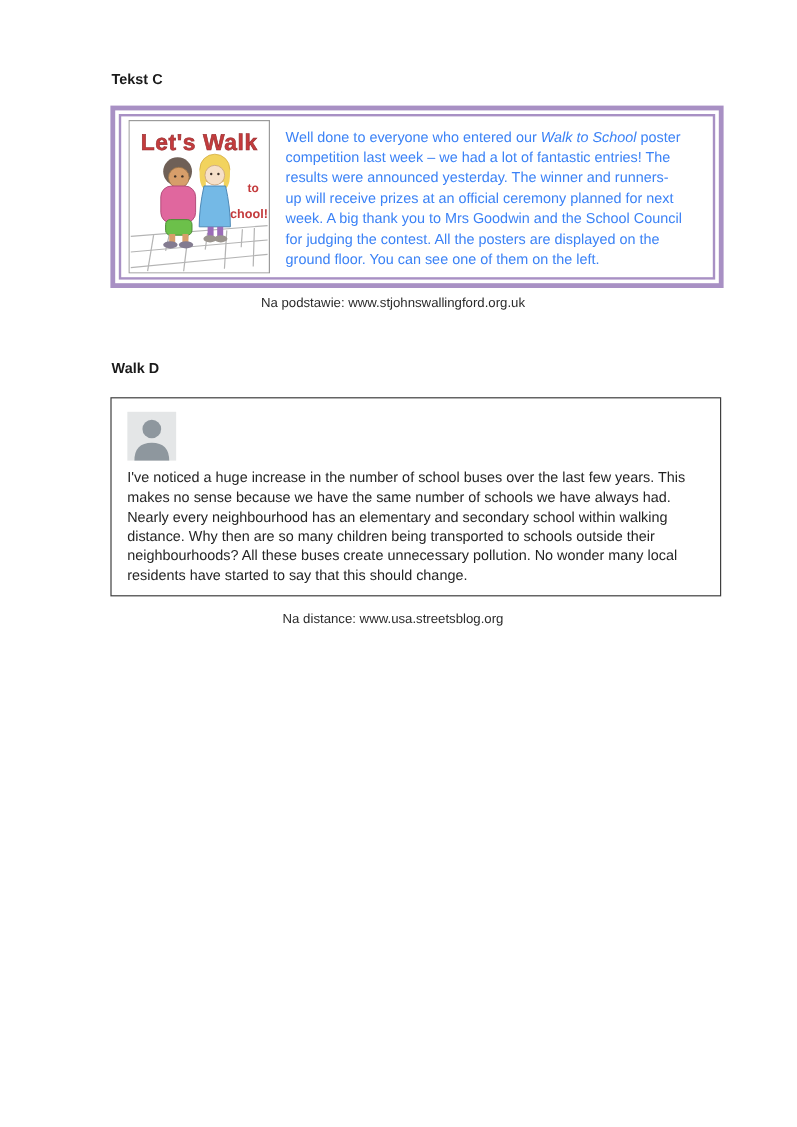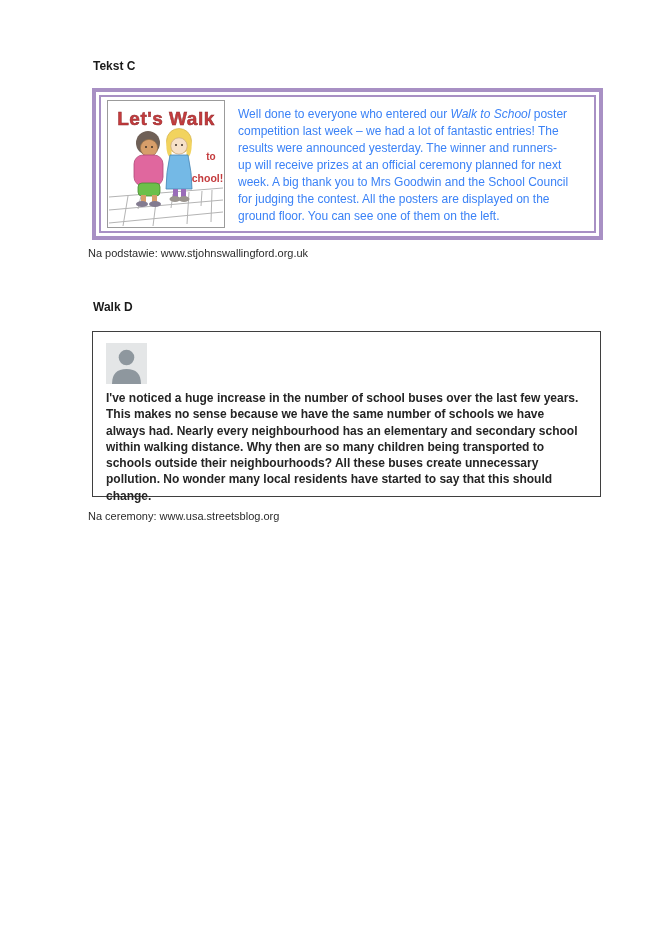--- a/index.html
+++ b/index.html
@@ -38,43 +38,42 @@
     width:118px;height:128px;
   }
   .text-c{
     margin:2px 0 0 13px;
     width:332px;
     font-size:12px;line-height:17px;color:#3b82f6;
   }
   .text-c .it{font-style:italic;}
 
   .source-line{
-    position:absolute;left:88px;width:505px;
-    text-align:left;
+    position:absolute;left:75px;width:505px;
+    text-align:center;
     font-size:11px;color:#2b2b2b;
   }
   .source-c{top:247px;}
   .source-d{top:510px;}
 
   
   .box-d{
     position:absolute;left:92px;top:331px;width:509px;height:166px;
     box-sizing:border-box;
     border:1px solid #3f3f3f;
     background:#ffffff;
     padding:11px 13px;
   }
   .avatar{
     width:41px;height:41px;display:block;
   }
   .text-d{
     margin:6px 0 0 0;
     font-size:12px;line-height:16.3px;color:#252525;
     width:478px;
-    font-weight:bold;
   }
 
   .footer-left{
     position:absolute;left:92px;top:885px;
     font-size:9px;color:#3c3c3c;letter-spacing:0.2px;
   }
   .footer-center{
     position:absolute;left:0;top:876px;width:100%;
     text-align:center;font-size:12.5px;color:#1a1a1a;
   }
@@ -148,17 +147,17 @@
 
   <div class="box-d">
     <svg class="avatar" viewBox="0 0 41 41">
       <rect width="41" height="41" fill="#e4e6e7"></rect>
       <circle cx="20.5" cy="14.5" r="7.8" fill="#8e979e"></circle>
       <path d="M6,41 Q6,26 20.5,26 Q35,26 35,41 Z" fill="#8e979e"></path>
     </svg>
     <p class="text-d">I've noticed a huge increase in the number of school buses over the last few years. This makes no sense because we have the same number of schools we have always had. Nearly every neighbourhood has an elementary and secondary school within walking distance. Why then are so many children being transported to schools outside their neighbourhoods? All these buses create unnecessary pollution. No wonder many local residents have started to say that this should change.</p>
   </div>
 
-  <div class="source-line source-d">Na ceremony: www.usa.streetsblog.org</div>
+  <div class="source-line source-d">Na distance: www.usa.streetsblog.org</div>
 
   <div class="footer-left">MJAP-P0-200</div>
 
 </div>
 
 </body></html>

